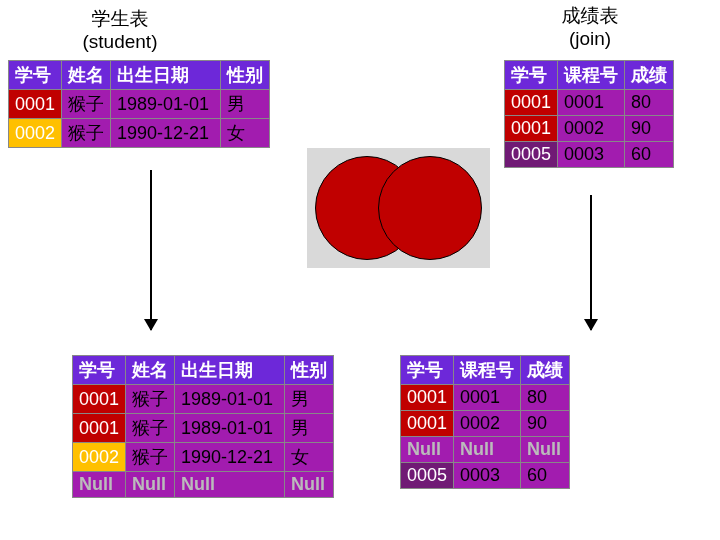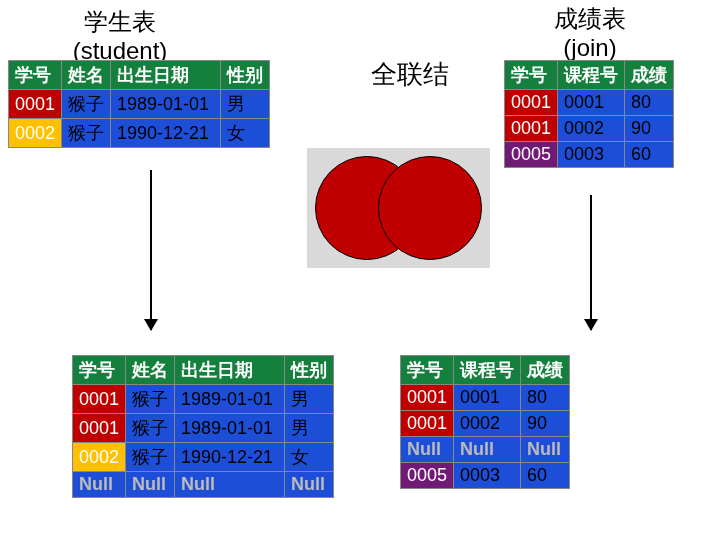--- a/index.html
+++ b/index.html
@@ -5,25 +5,25 @@
   * { box-sizing: border-box; }
   body {
     margin: 0;
     width: 720px;
     height: 540px;
     background: #fff;
     font-family: "Microsoft YaHei", Arial, sans-serif;
     position: relative;
     overflow: hidden;
   }
-  .caption { text-align: center; font-size: 24px; line-height: 1.2; position: absolute; }
+  .caption { text-align: center; font-size: 19px; line-height: 1.2; position: absolute; }
   .join-title { position: absolute; text-align: center; font-size: 26px; line-height: 1.15; }
   table { border-collapse: collapse; position: absolute; }
-  td, th { border: 1px solid #888; padding: 2px 6px; font-size: 18px; text-align: left; height: 24px; background: #1d4ed8; }
-  th { background: #15803d; color: #fff; font-weight: bold; }
+  td, th { border: 1px solid #888; padding: 2px 6px; font-size: 18px; text-align: left; height: 24px; background: #a21caf; }
+  th { background: #6d28d9; color: #fff; font-weight: bold; }
   .id-red   { background: #c00000; color: #fff; }
   .id-amber { background: #ffc000; color: #fff; }
   .id-green { background: #701a75; color: #fff; }
   .null-cell { color: #bbb; font-weight: bold; }
   .venn-box { position: absolute; background: #d9d9d9; }
   .venn-circle { position: absolute; border-radius: 50%; border: 1px solid #000; }
   .arrow { position: absolute; width: 2px; background: #000; }
   .arrow::after { content:""; position:absolute; left:50%; bottom:-1px; transform:translateX(-50%); border-left:7px solid transparent; border-right:7px solid transparent; border-top:12px solid #000; }
 </style>
 </head>
@@ -31,21 +31,21 @@
 
 <div class="caption" style="left:60px; top:8px; width:120px;">
   <span>学生表</span><br>
   <span>(student)</span>
 </div>
 <div class="caption" style="left:530px; top:5px; width:120px;">
   <span>成绩表</span><br>
   <span>(join)</span>
 </div>
 <div class="join-title" style="left:335px; top:60px; width:150px;">
-  <span>全联结</span><br>
+  <br>
 </div>
 
 <div class="venn-box" style="left:307px; top:148px; width:183px; height:120px;">
   <div class="venn-circle" style="left:8px; top:8px; width:104px; height:104px; background:#c00000;"></div>
   <div class="venn-circle" style="left:71px; top:8px; width:104px; height:104px; background:#c00000;"></div>
 </div>
 
 <table style="left:8px; top:60px;">
   <tbody>
       <tr>

